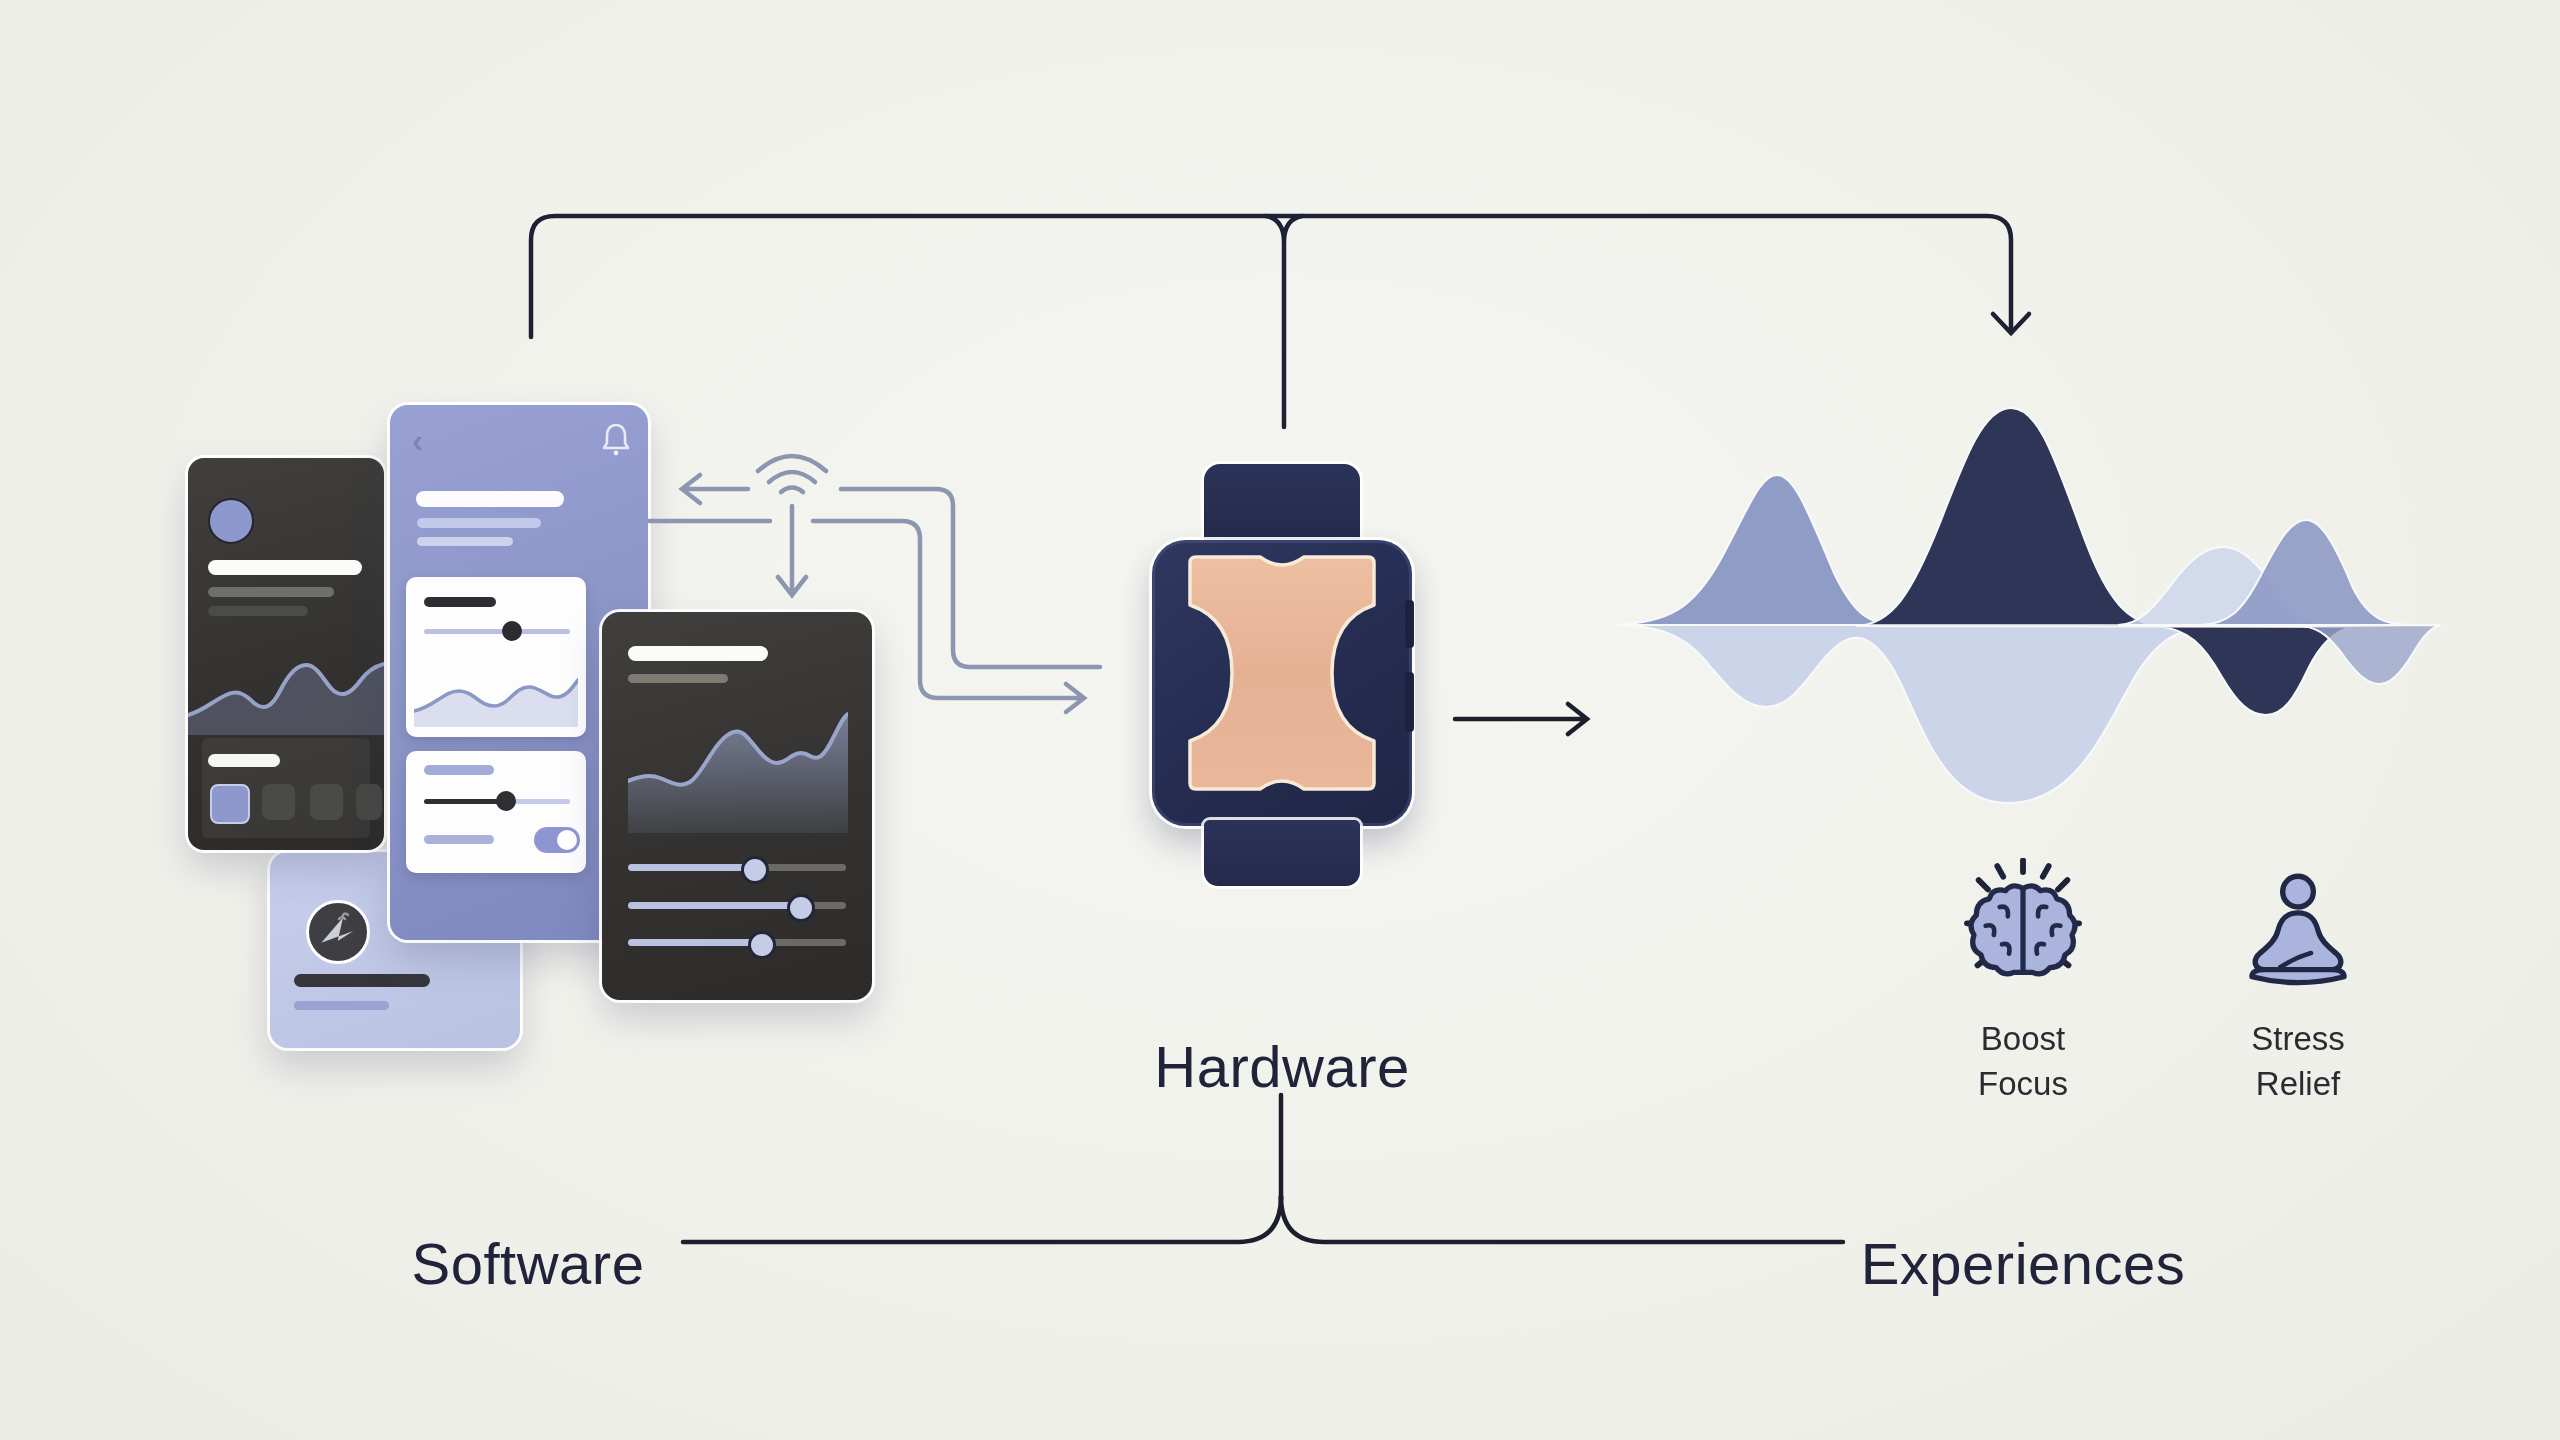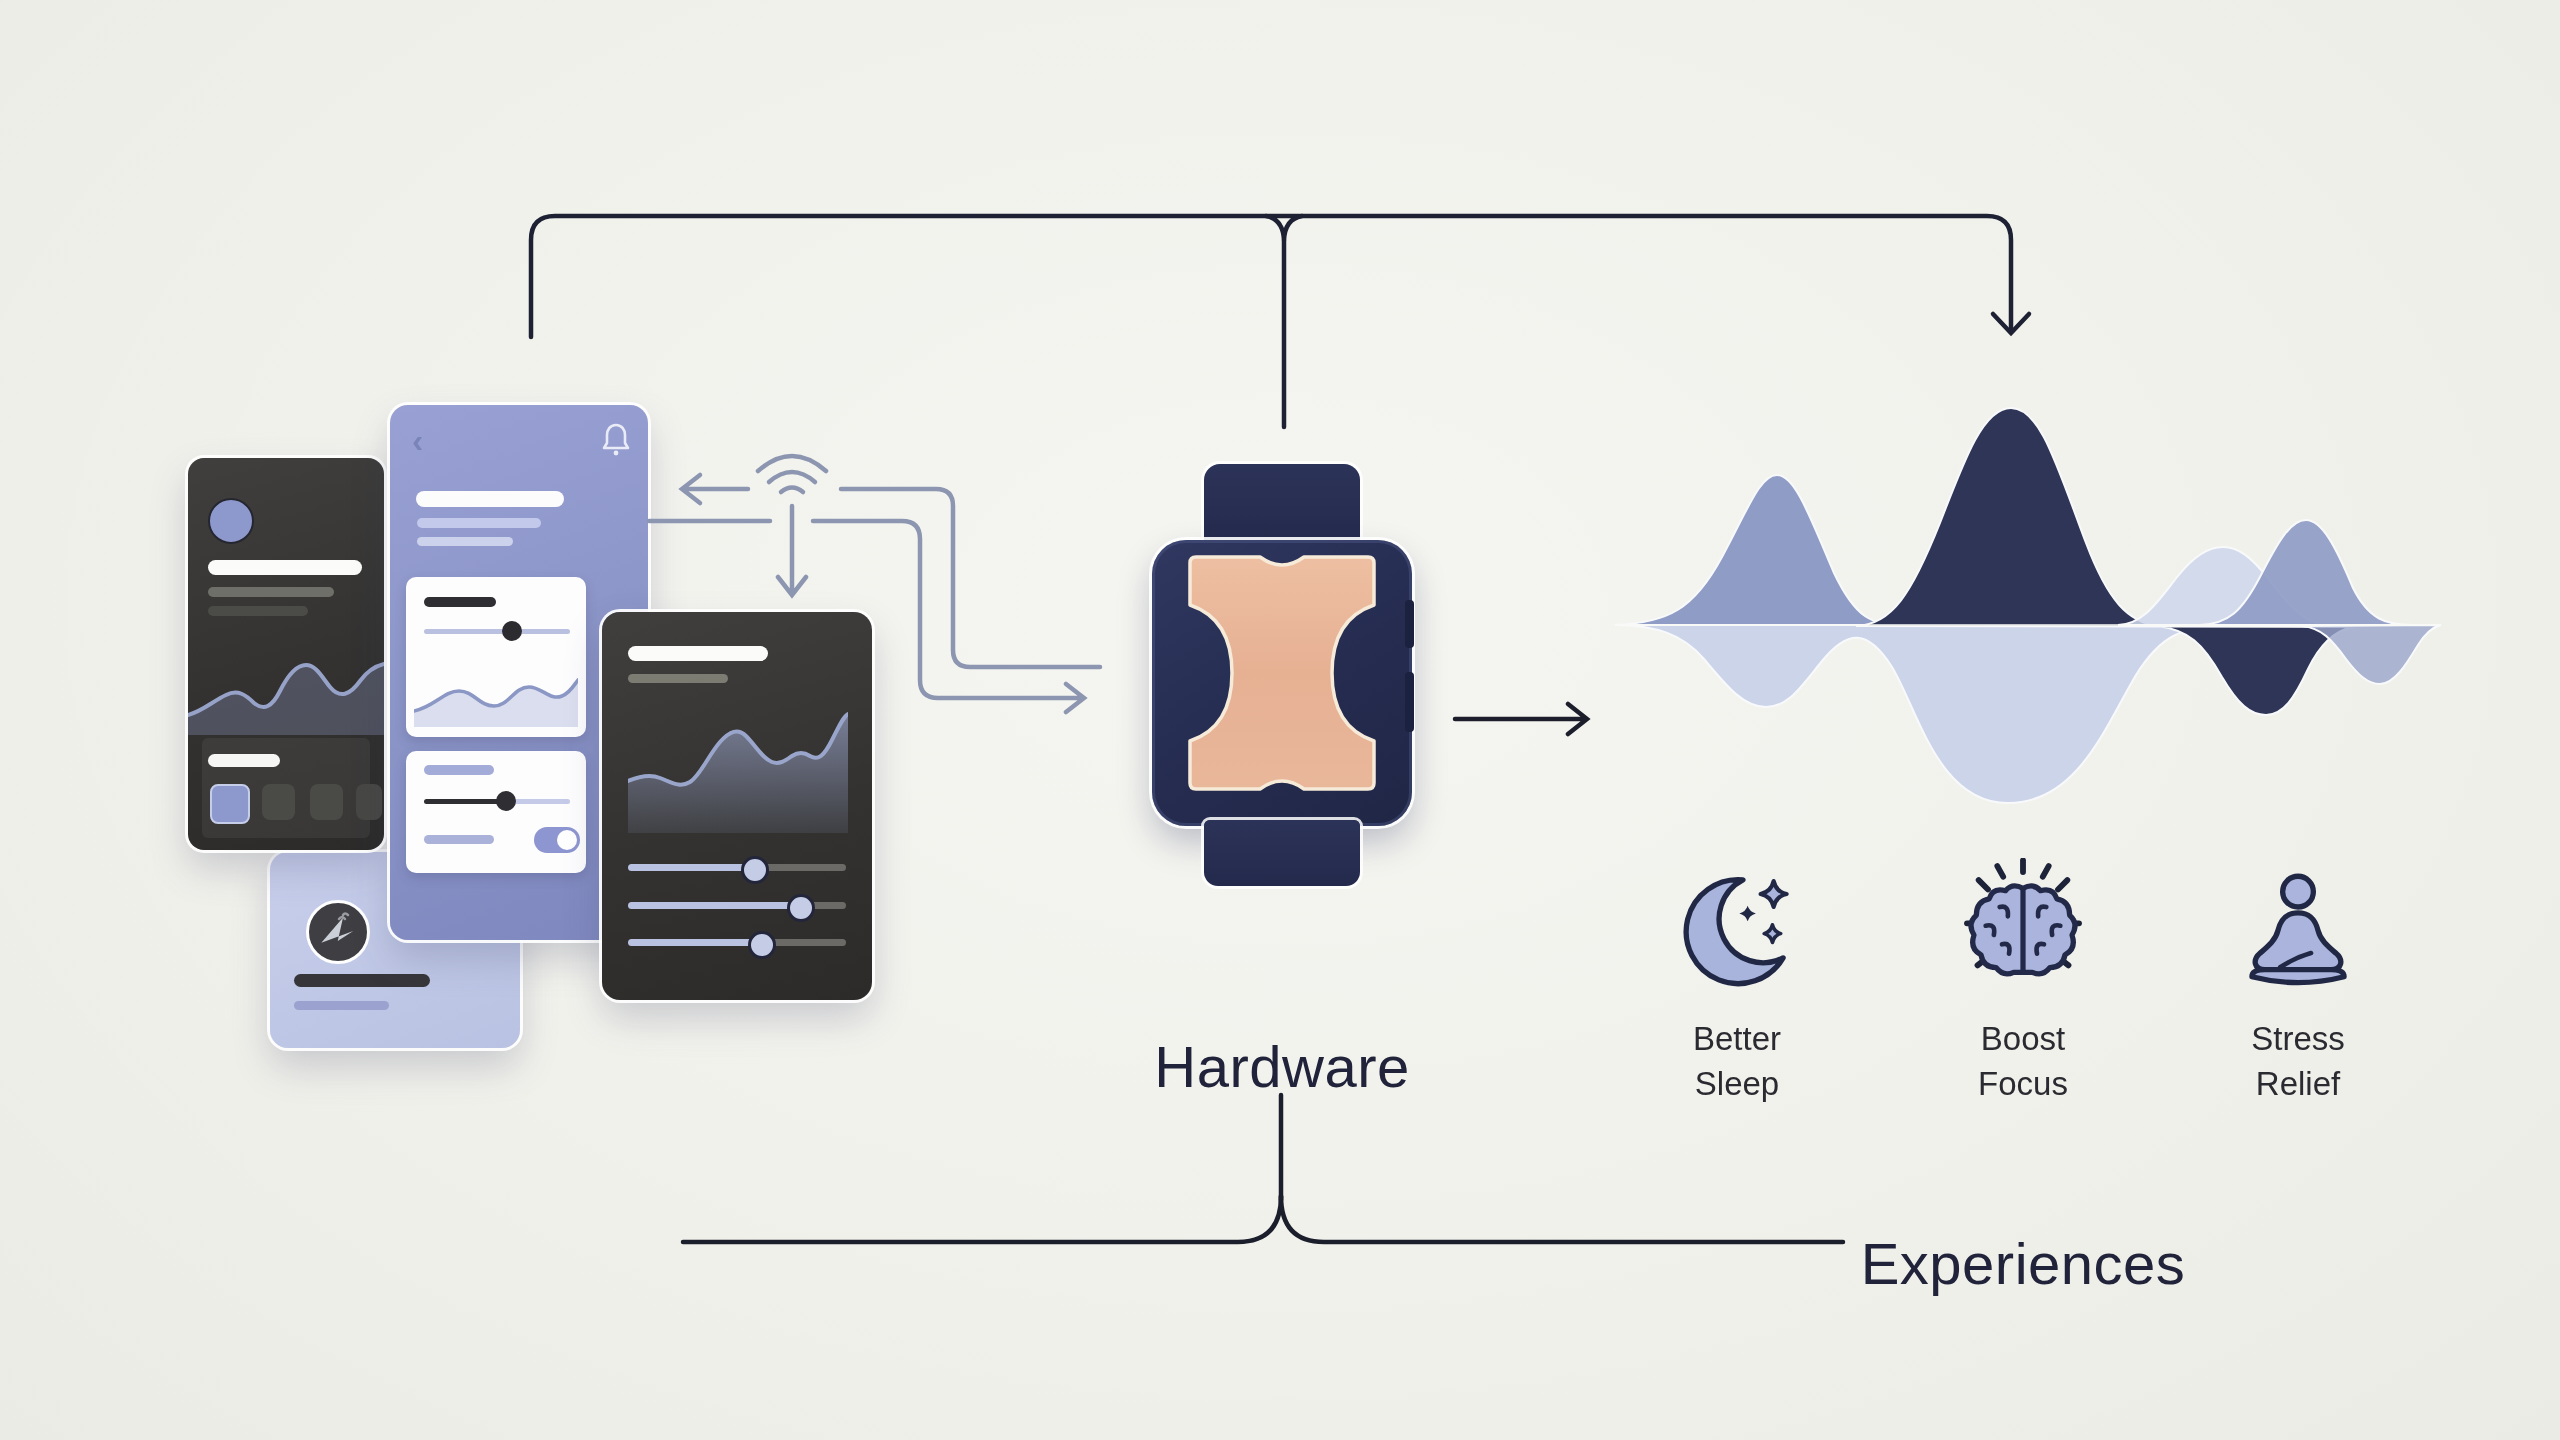--- a/index.html
+++ b/index.html
@@ -187,34 +187,20 @@
       <path d="M18 230 C 55 231 82 238 104 264 C 128 293 144 312 166 312 C 188 312 200 293 222 266 C 248 234 268 234 292 272 C 318 315 338 408 408 408 C 478 408 506 330 536 280 C 562 238 584 233 620 231 L838 230 L18 230 Z" fill="#ccd4ea"></path>
       <path d="M15 230 C 68 228 94 214 122 162 C 148 114 160 80 177 80 C 195 80 210 122 234 178 C 256 224 272 230 304 230 Z" fill="#8f9cc6"></path>
       <path d="M256 231 C 292 230 312 198 340 128 C 366 60 384 13 411 13 C 440 13 456 68 486 148 C 508 206 528 227 558 231 C 588 235 603 248 622 282 C 638 309 650 320 666 320 C 683 320 694 304 708 274 C 720 249 734 236 752 232 Z" fill="#2e3557"></path>
       <path d="M518 230 C 544 229 558 206 578 181 C 593 162 608 152 623 152 C 638 152 651 162 666 181 C 684 204 700 226 724 230 Z" fill="#ced6eb" fill-opacity="0.88"></path>
       <path d="M600 230 C 628 229 642 217 661 180 C 677 149 690 125 706 125 C 722 125 736 152 753 193 C 769 225 787 230 812 230 L838 230 Z" fill="#8f9cc6" fill-opacity="0.92"></path>
       <path d="M702 231 C 722 233 732 245 746 264 C 758 280 768 289 780 289 C 794 289 806 270 818 250 C 826 237 833 232 841 230 Z" fill="#9aa6cb" fill-opacity="0.8"></path>
     </g>
     <rect x="15" y="229" width="825" height="2" fill="#fafaf7" opacity="0.75"></rect>
   </svg>
 
-  <div class="benefit" style="left:1617px;top:858px;">
-    <div class="icon-box">
-      <svg width="130" height="130" viewBox="0 0 110 110">
-        <path d="M60 10 A 44 44 0 1 0 94 76 A 37 37 0 1 1 60 10 Z" fill="#a9b4dc" stroke="#212846" stroke-width="4.5" stroke-linejoin="round"></path>
-        <path d="M86 11 Q88 20 97 22 Q88 24 86 33 Q84 24 75 22 Q84 20 86 11 Z" fill="#a9b4dc" stroke="#212846" stroke-width="3.5" stroke-linejoin="round"></path>
-        <path d="M64 32 Q65.5 37 71 38.5 Q65.5 40 64 45 Q62.5 40 57 38.5 Q62.5 37 64 32 Z" fill="#212846"></path>
-        <path d="M85 48 Q86.5 54 92 55.5 Q86.5 57 85 63 Q83.5 57 78 55.5 Q83.5 54 85 48 Z" fill="#a9b4dc" stroke="#212846" stroke-width="3" stroke-linejoin="round"></path>
-      </svg>
-    </div>
-    <div class="blabel">
-      <div>Better</div>
-      <div>Sleep</div>
-    </div>
-  </div>
 
   <div class="benefit" style="left:2178px;top:858px;">
     <div class="icon-box">
       <svg width="130" height="130" viewBox="0 0 110 110">
         <circle cx="55" cy="20" r="13" fill="#aab4dc" stroke="#212846" stroke-width="4.5"></circle>
         <path d="M55 38 C 44 38 40 45 38 53 C 36 61 30 66 23 72 C 16 78 18 86 27 86 L 83 86 C 92 86 94 78 87 72 C 80 66 74 61 72 53 C 70 45 66 38 55 38 Z" fill="#aab4dc" stroke="#212846" stroke-width="4.5" stroke-linejoin="round"></path>
         <path d="M16 92 Q55 102 94 92 Q94 86 83 86 L27 86 Q16 86 16 92 Z" fill="#aab4dc" stroke="#212846" stroke-width="4.5" stroke-linejoin="round"></path>
         <path d="M40 84 Q52 76 66 72" fill="none" stroke="#212846" stroke-width="4" stroke-linecap="round"></path>
       </svg>
     </div>
@@ -250,15 +236,16 @@
         </g>
       </svg>
     </div>
     <div class="blabel">
       <div>Boost</div>
       <div>Focus</div>
     </div>
   </div>
 
   <div class="big-label" style="left:1082px;top:1005px;">Hardware</div>
+  <div class="big-label" style="left:328px;top:1202px;">Software</div>
   <div class="big-label" style="left:1823px;top:1202px;">Experiences</div>
 
 </div>
 
 </body></html>

